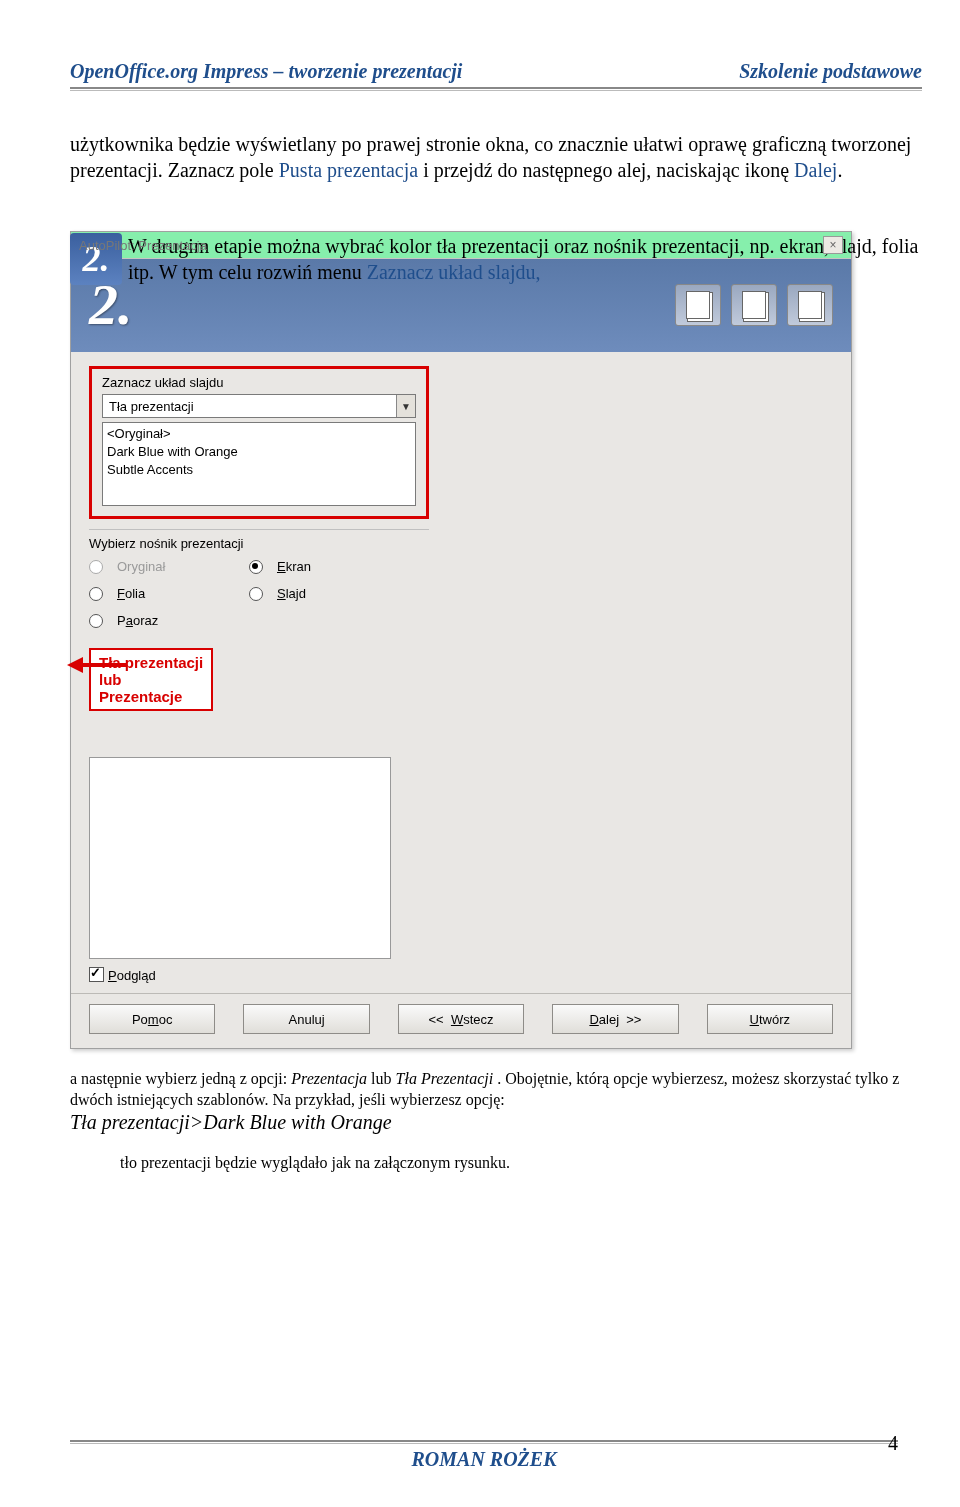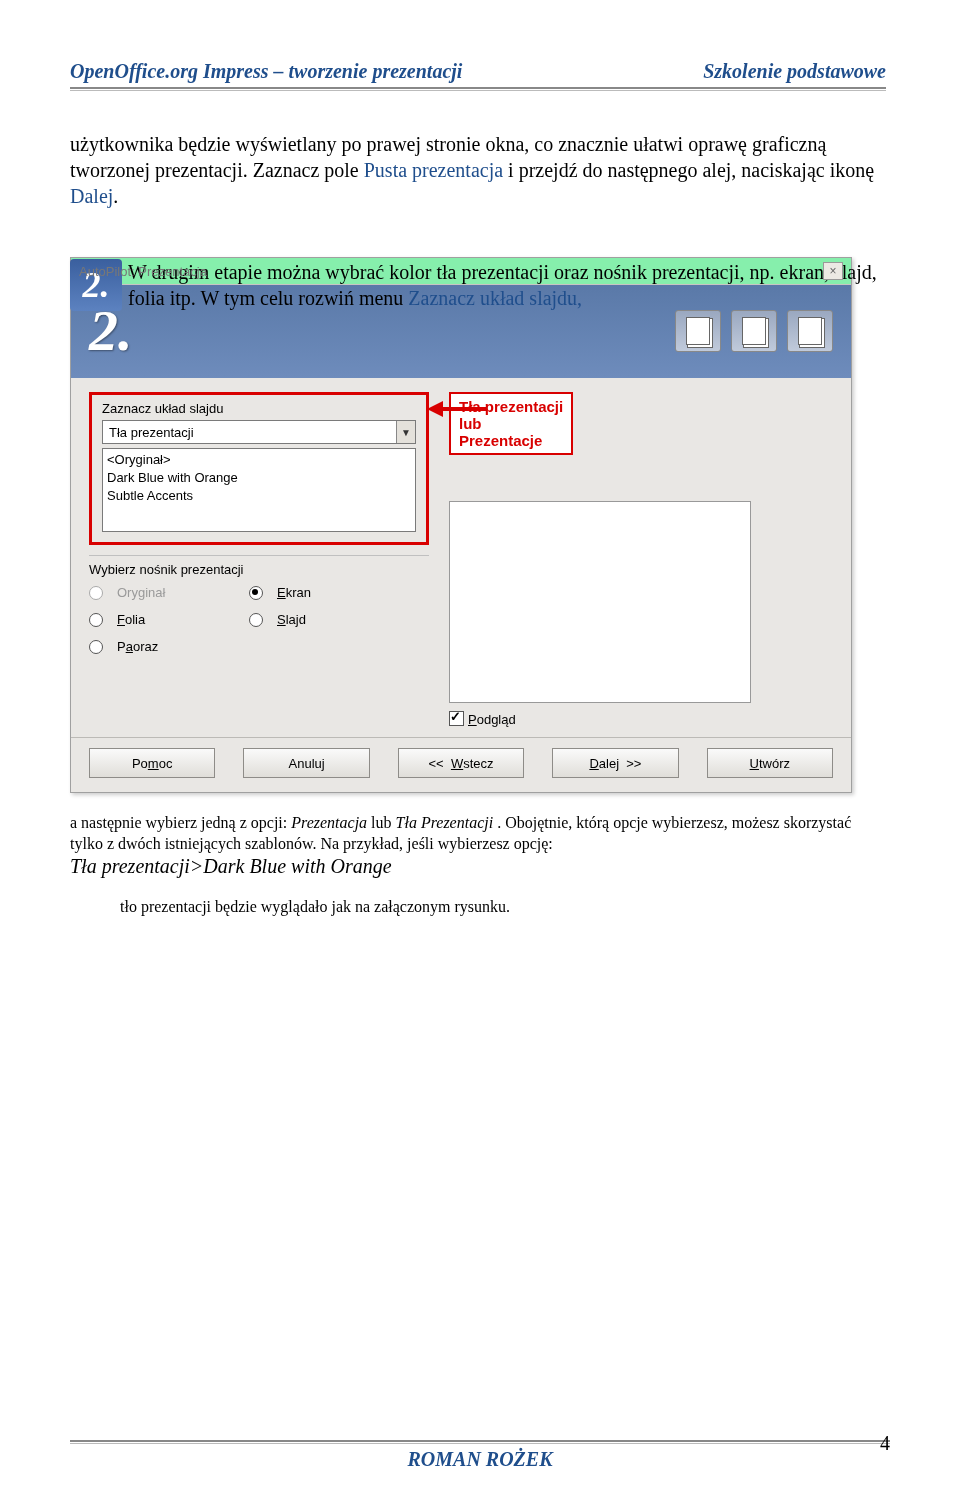--- a/index.html
+++ b/index.html
@@ -4,21 +4,21 @@
 <style>
   body {
     margin: 0;
     padding: 0;
     font-family: "Times New Roman", serif;
     background: #fff;
     color: #000;
     width: 960px;
   }
   .page {
-    padding: 60px 74px 40px 70px;
+    padding: 60px 38px 40px 70px;
     box-sizing: border-box;
     min-height: 1507px;
     position: relative;
   }
   .header-row {
     display: flex;
     justify-content: space-between;
     font-weight: bold;
     font-style: italic;
     color: #1f4e8c;
@@ -108,20 +108,21 @@
   .dlg-right-icons {
     display:flex; gap:10px;
   }
   .ri { width:44px;height:40px;border:1px solid #888;background:linear-gradient(#9aa8c0,#c0cadb);border-radius:3px;display:flex;align-items:center;justify-content:center; }
   .ri .pg { width:22px;height:26px;background:#fff;border:1px solid #666;box-shadow:2px 2px 0 #fff, 2px 2px 0 1px #666; }
 
   .dlg-body {
     padding: 14px 18px 10px 18px;
     display:flex;
     gap: 20px;
+    flex-direction: column;
   }
   .leftcol { width: 340px; }
   .rightcol { flex:1; position: relative; }
 
   .group {
     border: 3px solid #d80000;
     padding: 6px 10px 10px 10px;
     margin-bottom: 10px;
   }
   .grouplbl { font-size: 13px; margin-bottom: 4px; }
@@ -219,21 +220,21 @@
   }
   .u { text-decoration: underline; }
 
   .after-dialog { font-size:16px; line-height:1.3; margin-top: 4px; }
 
   .mid-italic { font-style: italic; font-size:20px; }
   .indent { margin-left: 50px; margin-top: 20px; font-size:16px; }
 
   .footer {
     position:absolute;
-    left:70px; right:70px; bottom: 36px;
+    left:70px; right:62px; bottom: 36px;
   }
   .footer-line1 { border-top:2px solid #888; }
   .footer-line2 { border-top:1px solid #bbb; margin-top:1px; }
   .footer-row {
     display:flex;justify-content:center;position:relative;
     font-size:20px; color:#1f4e8c; font-weight:bold; font-style:italic;
     padding-top:4px;
   }
   .pagenum { position:absolute; right:0; top: -12px; font-size:20px; color:#000; font-style:normal; font-weight:normal; }
 </style>

